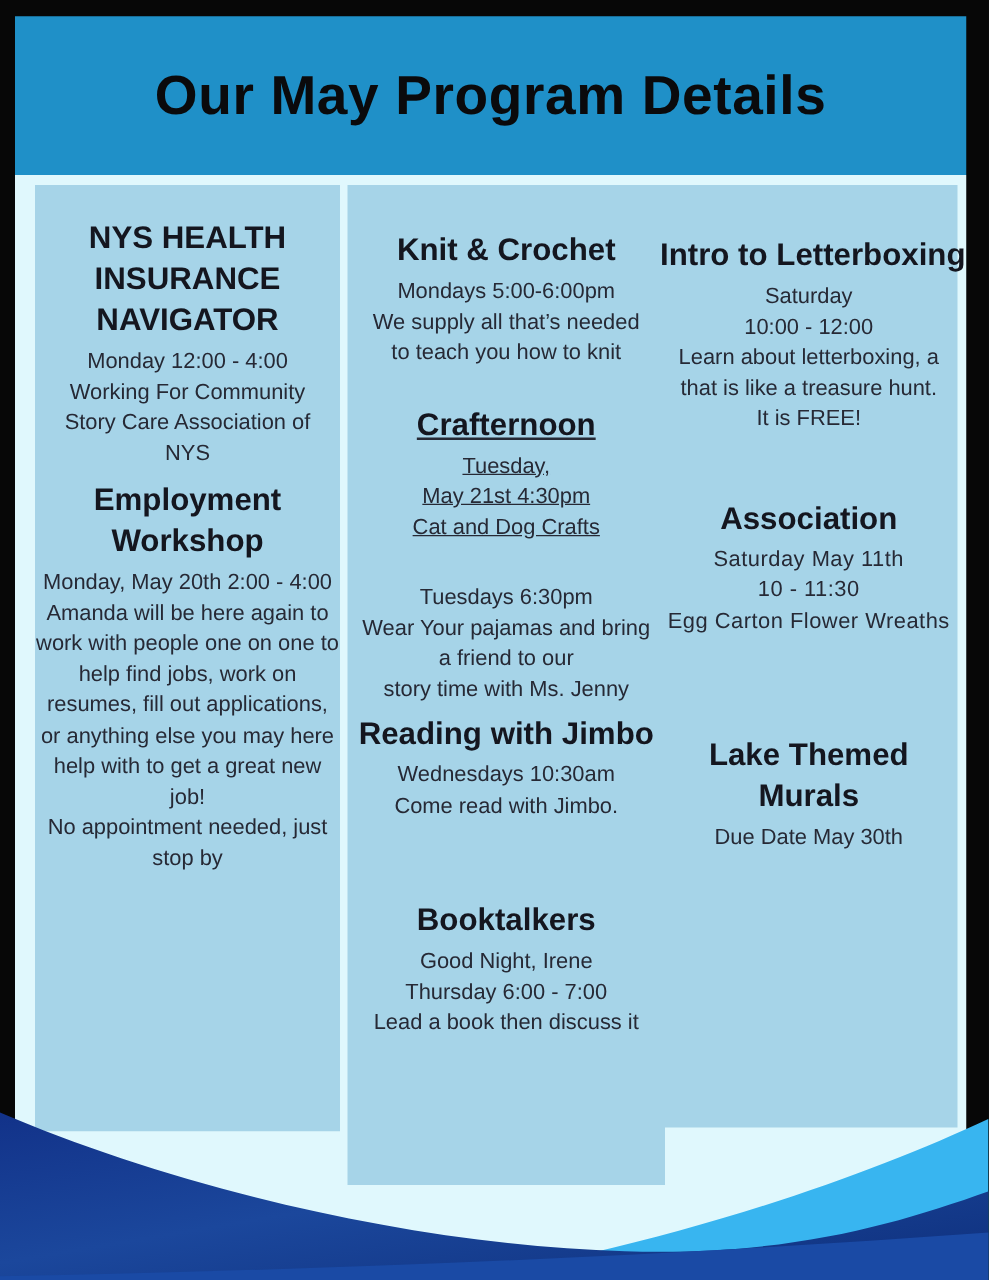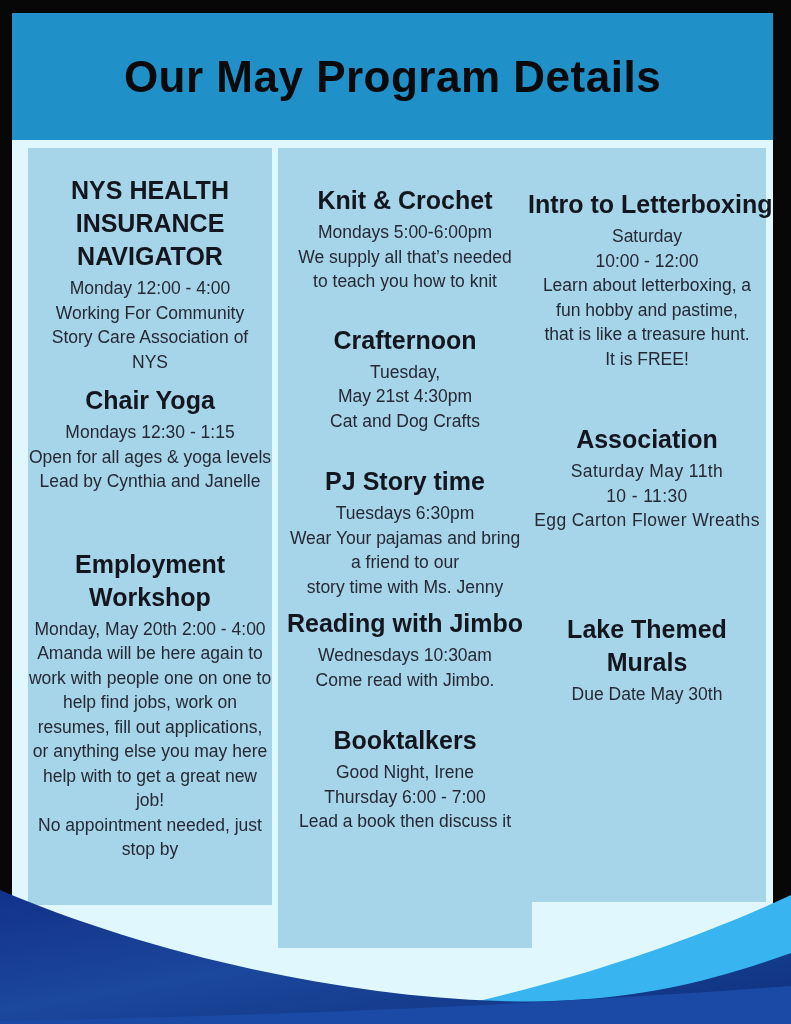--- a/index.html
+++ b/index.html
@@ -31,24 +31,24 @@
   #col-3{left:528px;top:148px;width:238px;height:754px;padding-top:40px;}
   .card section{margin:0;}
   .card h2{
     margin:0 0 3px 0;font-size:25px;line-height:33px;font-weight:bold;
     color:#14161f;white-space:pre;
   }
   .card .line{font-size:17.5px;line-height:24.5px;white-space:nowrap;}
   
   #col-1 section:nth-child(2){margin-top:10px;}
   #col-1 section:nth-child(3){margin-top:54px;}
-  #col-2 section:nth-child(2){margin-top:30px;}
+  #col-2 section:nth-child(2){margin-top:30px;text-decoration:underline;}
   #col-2 section:nth-child(3){margin-top:32px;}
   #col-2 section:nth-child(4){margin-top:8px;}
-  #col-2 section:nth-child(5){margin-top:32px;}
+  #col-2 section:nth-child(5){margin-top:64px;}
   #col-3 section:nth-child(2){margin-top:52px;}
   #col-3 section:nth-child(3){margin-top:80px;}
   #col-3 section:nth-child(4){}
   #col-3 section:nth-child(2) .line{letter-spacing:.4px;}
   
   #waves{position:absolute;left:0;bottom:0;width:791px;height:166px;display:block;}
 </style>
 </head>
 <body>
 
@@ -62,26 +62,20 @@
 
   <div id="col-1" class="card">
       <section>
         <h2>NYS HEALTH
 INSURANCE
 NAVIGATOR</h2>
         <div class="line">Monday 12:00 - 4:00</div>
         <div class="line">Working For Community</div>
         <div class="line">Story Care Association of</div>
         <div class="line">NYS</div>
-      </section>
-      <section>
-        <h2>Chair Yoga</h2>
-        <div class="line">Mondays 12:30 - 1:15</div>
-        <div class="line">Open for all ages &amp; yoga levels</div>
-        <div class="line">Lead by Cynthia and Janelle</div>
       </section>
       <section>
         <h2>Employment
 Workshop</h2>
         <div class="line">Monday, May 20th 2:00 - 4:00</div>
         <div class="line">Amanda will be here again to</div>
         <div class="line">work with people one on one to</div>
         <div class="line">help find jobs, work on</div>
         <div class="line">resumes, fill out applications,</div>
         <div class="line">or anything else you may here</div>
@@ -98,21 +92,20 @@
         <div class="line">We supply all that’s needed</div>
         <div class="line">to teach you how to knit</div>
       </section>
       <section>
         <h2>Crafternoon</h2>
         <div class="line">Tuesday,</div>
         <div class="line">May 21st 4:30pm</div>
         <div class="line">Cat and Dog Crafts</div>
       </section>
       <section>
-        <h2>PJ Story time</h2>
         <div class="line">Tuesdays 6:30pm</div>
         <div class="line">Wear Your pajamas and bring</div>
         <div class="line">a friend to our</div>
         <div class="line">story time with Ms. Jenny</div>
       </section>
       <section>
         <h2>Reading with Jimbo</h2>
         <div class="line">Wednesdays 10:30am</div>
         <div class="line">Come read with Jimbo.</div>
       </section>
@@ -122,21 +115,20 @@
         <div class="line">Thursday 6:00 - 7:00</div>
         <div class="line">Lead a book then discuss it</div>
       </section>
     </div>
   <div id="col-3" class="card">
       <section>
         <h2>Intro to Letterboxing</h2>
         <div class="line">Saturday</div>
         <div class="line">10:00 - 12:00</div>
         <div class="line">Learn about letterboxing, a</div>
-        <div class="line">fun hobby and pastime,</div>
         <div class="line">that is like a treasure hunt.</div>
         <div class="line">It is FREE!</div>
       </section>
       <section>
         <h2>Association</h2>
         <div class="line">Saturday May 11th</div>
         <div class="line">10 - 11:30</div>
         <div class="line">Egg Carton Flower Wreaths</div>
       </section>
       <section>

